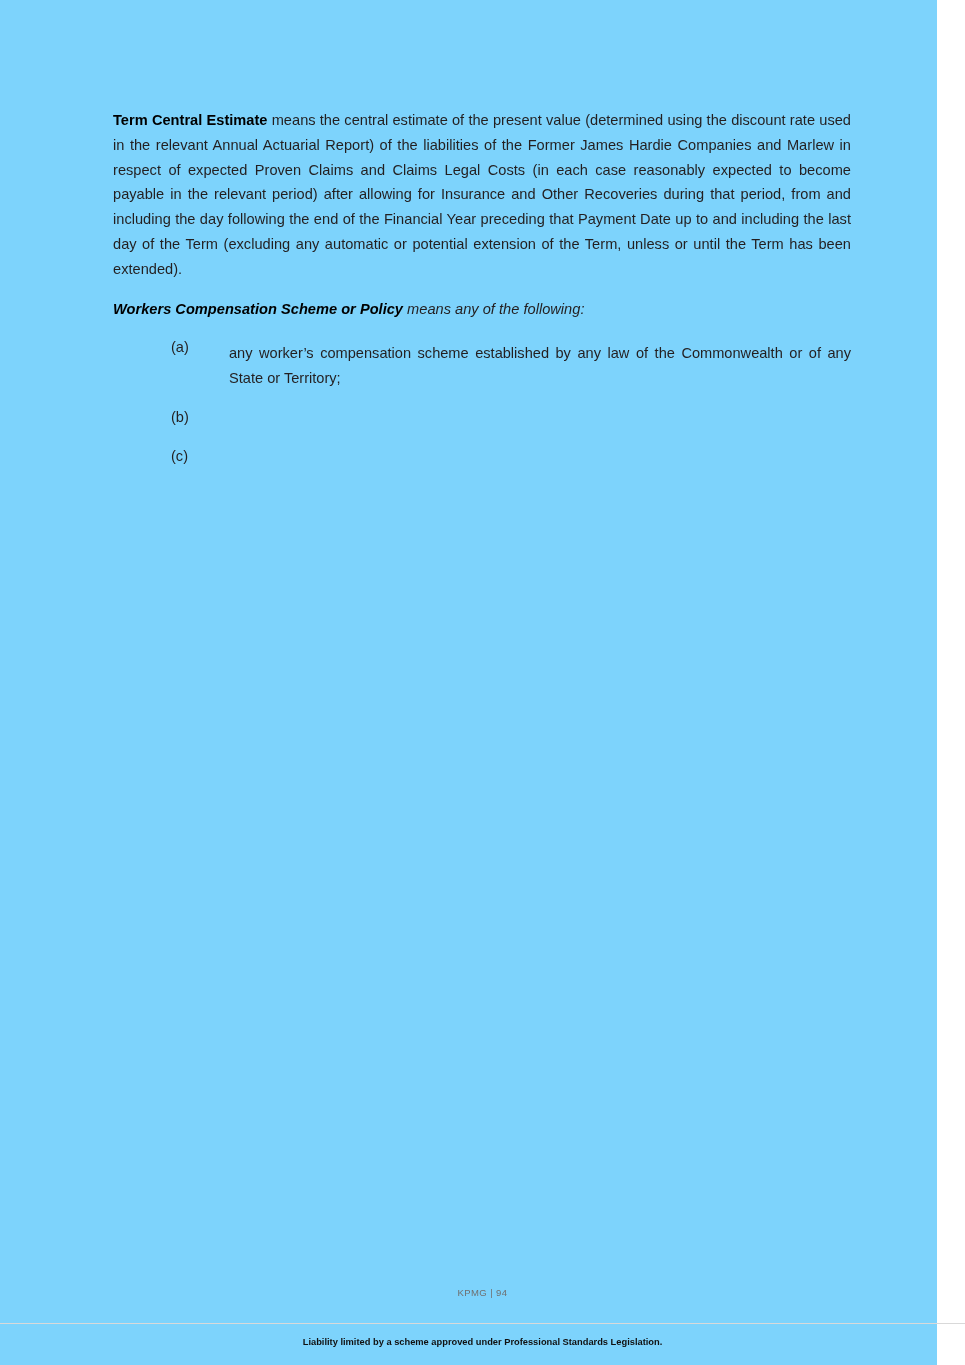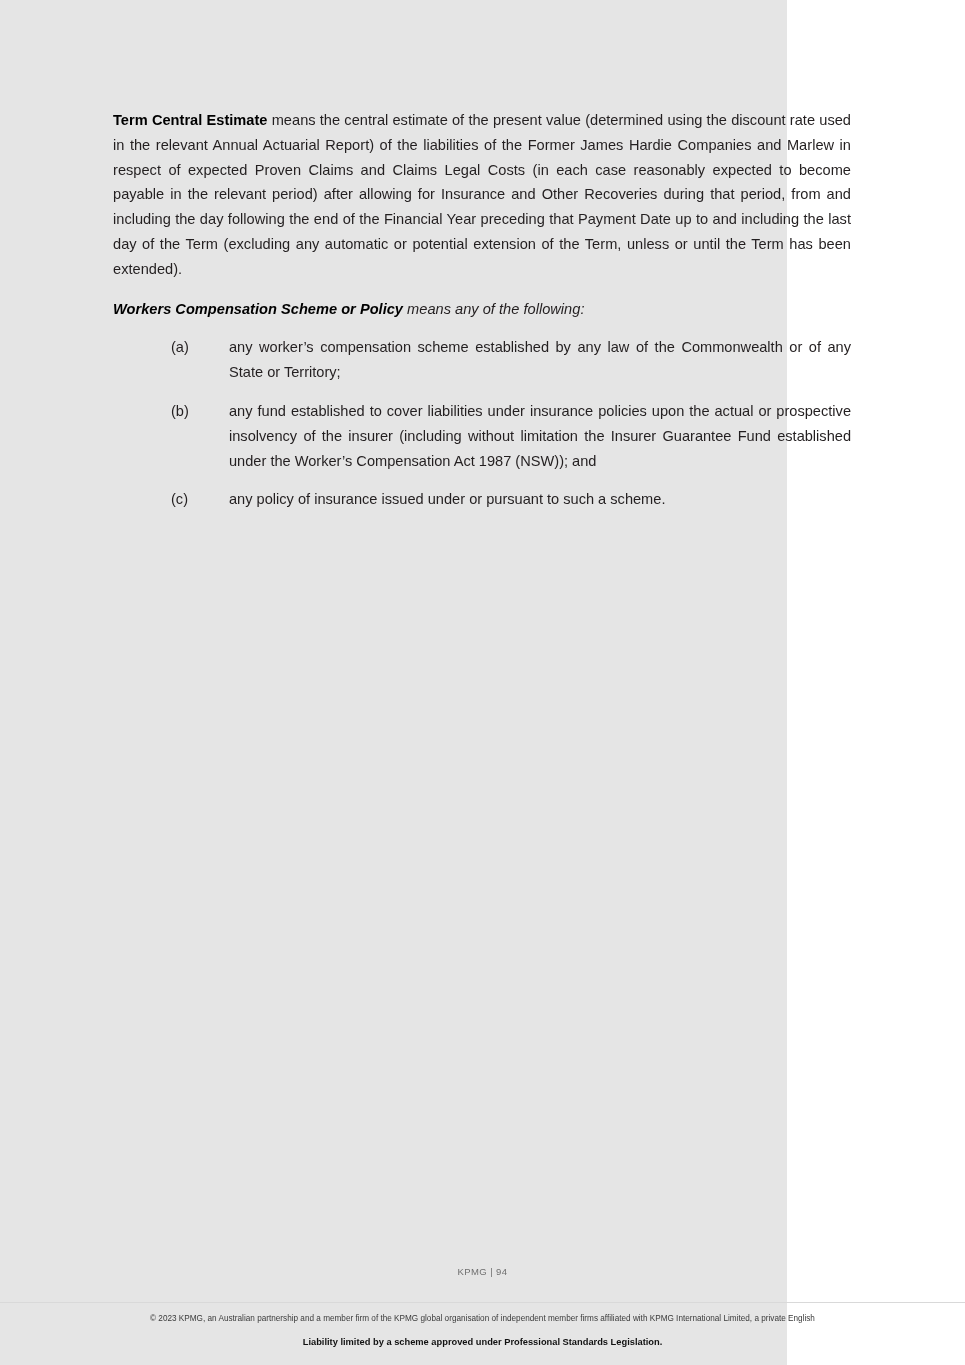--- a/index.html
+++ b/index.html
@@ -11,23 +11,23 @@
     height: 1365px;
     background: #ffffff;
     font-family: "Liberation Sans", sans-serif;
     color: #1a1a1a;
     position: relative;
     overflow: hidden;
   }
   .page {
     position: absolute;
     left: 0; top: 0;
-    width: 787px;
+    width: 937px;
     height: 1365px;
-    background: #e5e5e5;
+    background: #7dd3fc;
   }
   .content {
     position: absolute;
     left: 113px;
     top: 108px;
     width: 738px;
   }
   p.para {
     margin: 0 0 0 0;
     font-size: 14.6px;
@@ -63,20 +63,21 @@
   .item-label {
     width: 58px;
     flex: 0 0 58px;
     margin-left: 58px;
     color: #231f20;
   }
   .item-text {
     flex: 1;
     text-align: justify;
     text-justify: inter-word;
+    margin-top: 6px;
   }
   .item-text.no-justify {
     text-align: left;
   }
   .footer {
     position: absolute;
     left: 0;
     bottom: 0;
     width: 965px;
   }
@@ -120,30 +121,27 @@
 
     <p class="para"><span class="term">Workers Compensation Scheme or Policy</span><span> means any of the following:</span></p>
 
     <ul class="list">
       <li class="list-item">
         <span class="item-label">(a)</span>
         <span class="item-text">any worker’s compensation scheme established by any law of the Commonwealth or of any State or Territory;</span>
       </li>
       <li class="list-item">
         <span class="item-label">(b)</span>
-        <span class="item-text">any fund established to cover liabilities under insurance policies upon the actual or prospective insolvency of the insurer (including without limitation the Insurer Guarantee Fund established under the Worker’s Compensation Act 1987 (NSW)); and</span>
       </li>
       <li class="list-item">
         <span class="item-label">(c)</span>
-        <span class="item-text no-justify">any policy of insurance issued under or pursuant to such a scheme.</span>
       </li>
     </ul>
 
   </div>
 
   <div class="footer">
     <div class="footer-page">KPMG  |  94</div>
     <div class="footer-rule"></div>
-    <div class="footer-legal">© 2023 KPMG, an Australian partnership and a member firm of the KPMG global organisation of independent member firms affiliated with KPMG International Limited, a private English</div>
     <div class="footer-bold">Liability limited by a scheme approved under Professional Standards Legislation.</div>
   </div>
 
 </div>
 
 </body></html>

